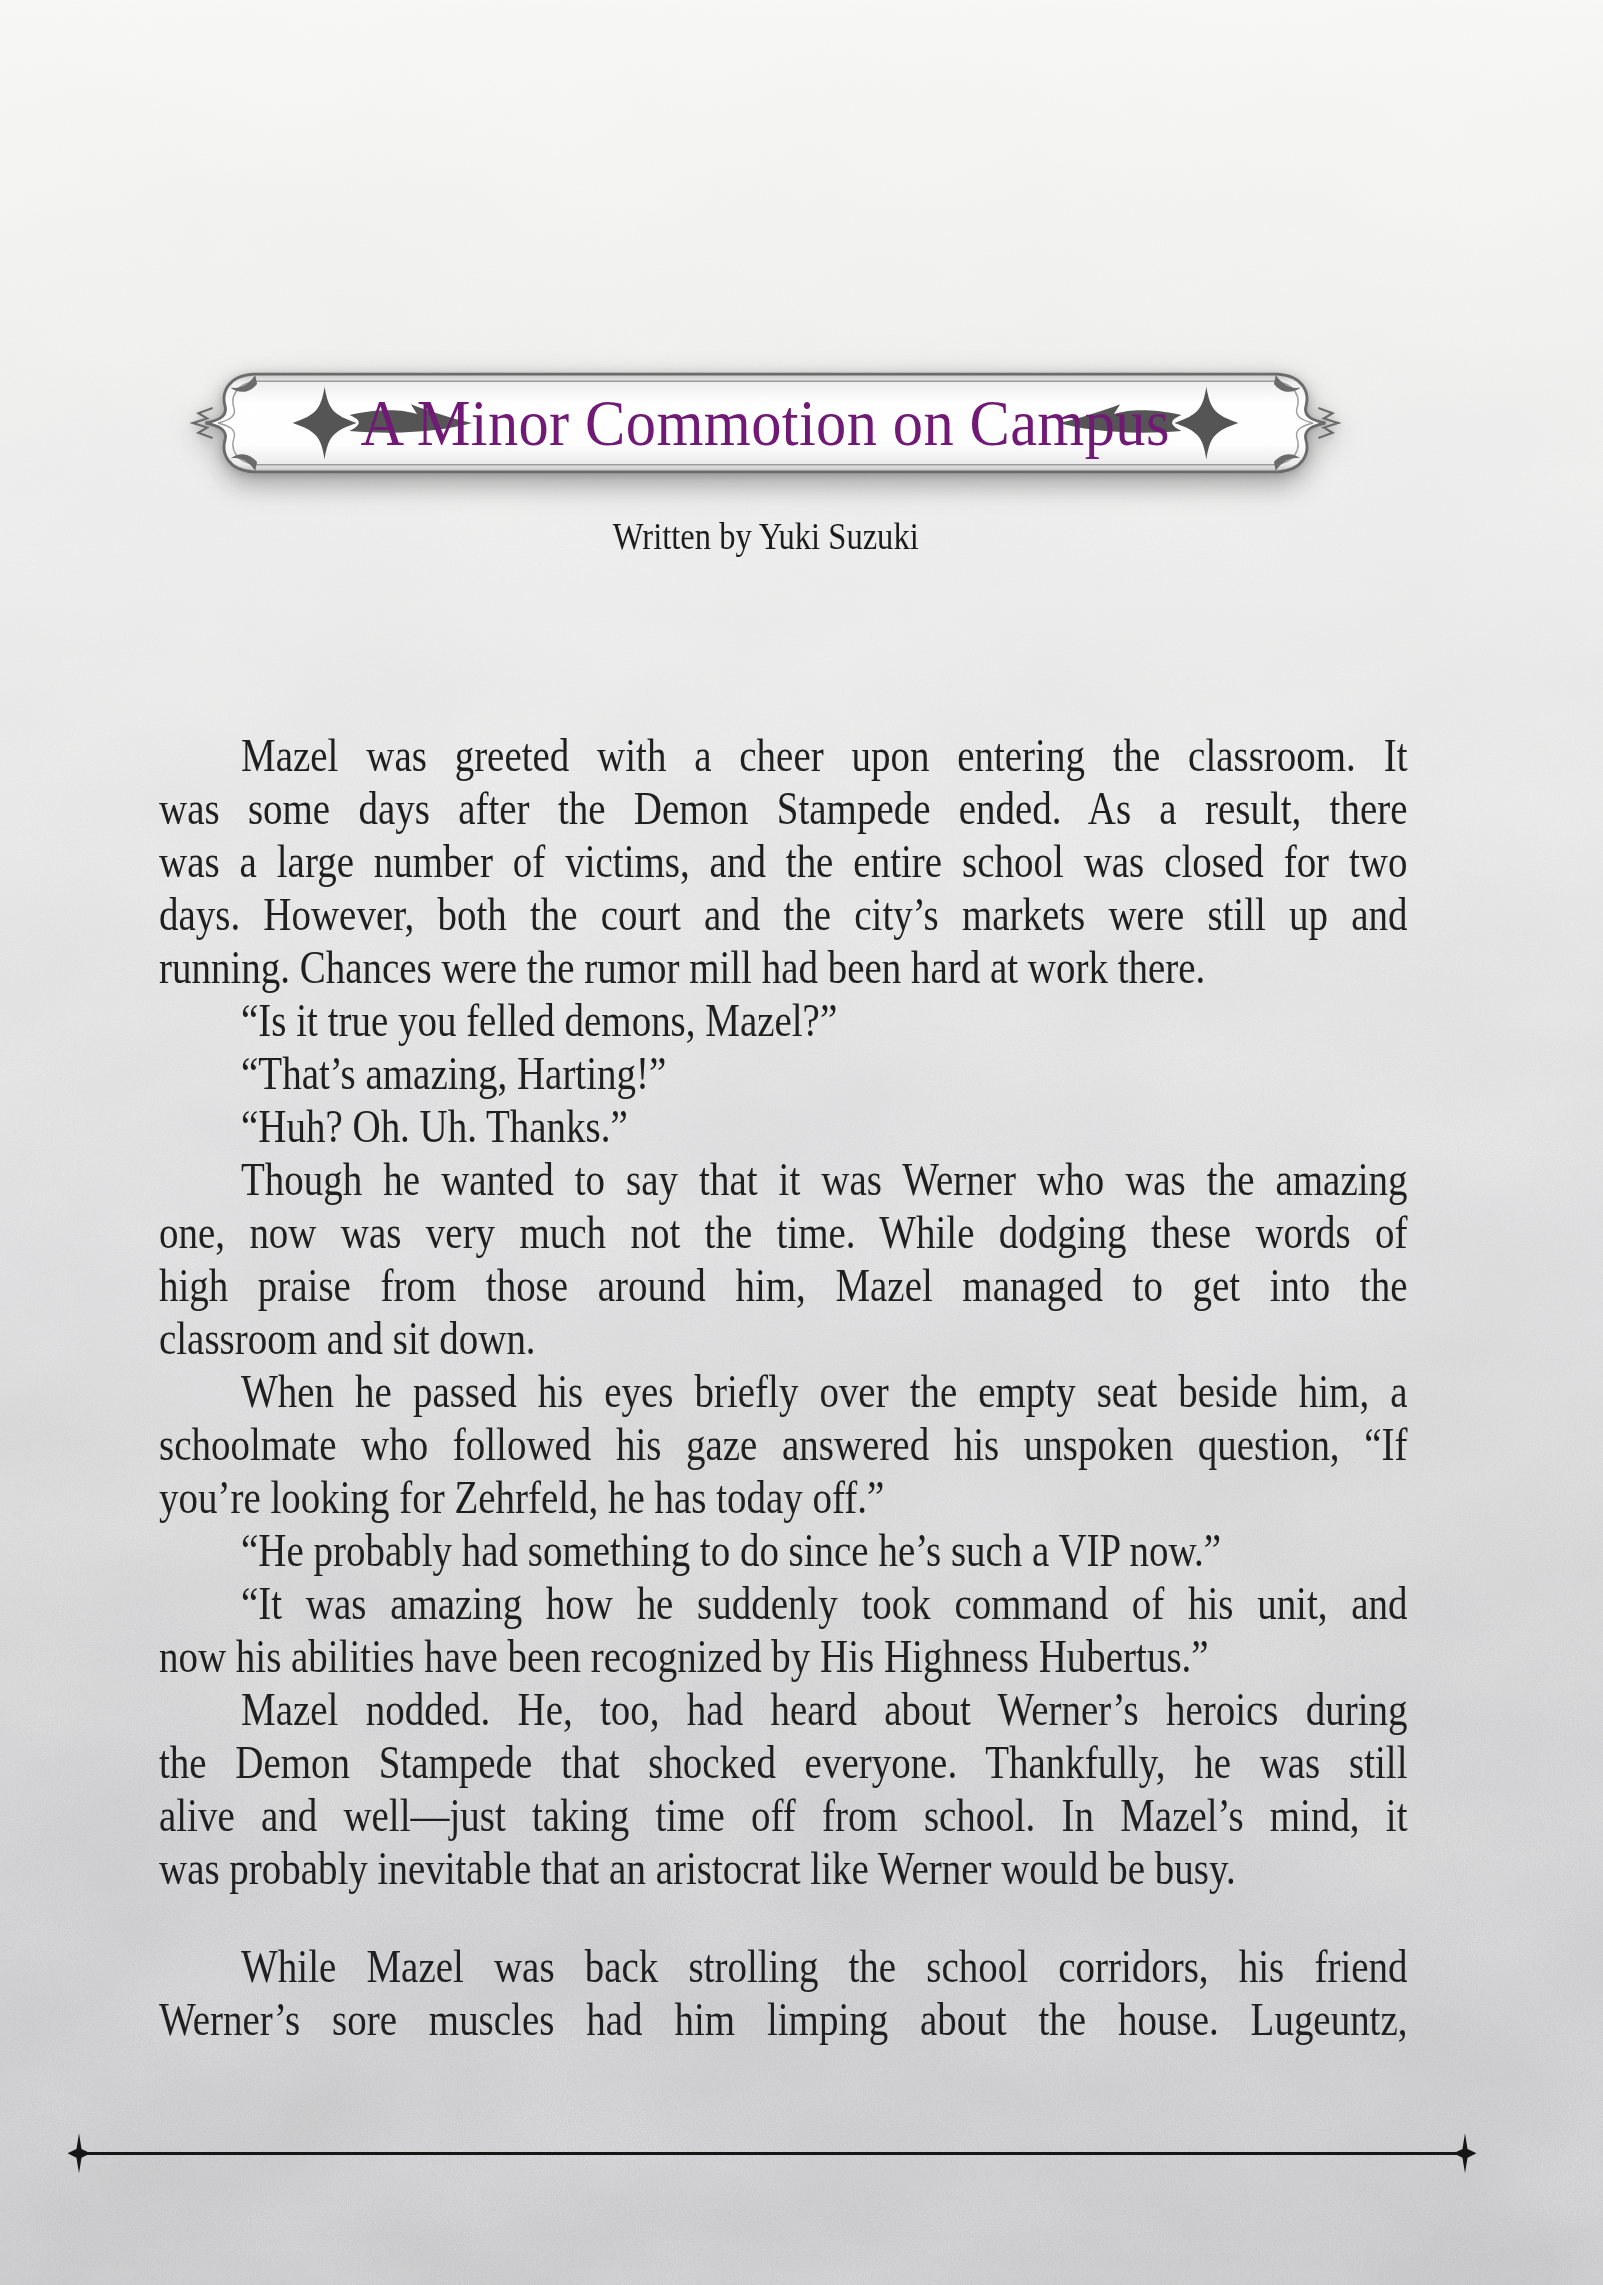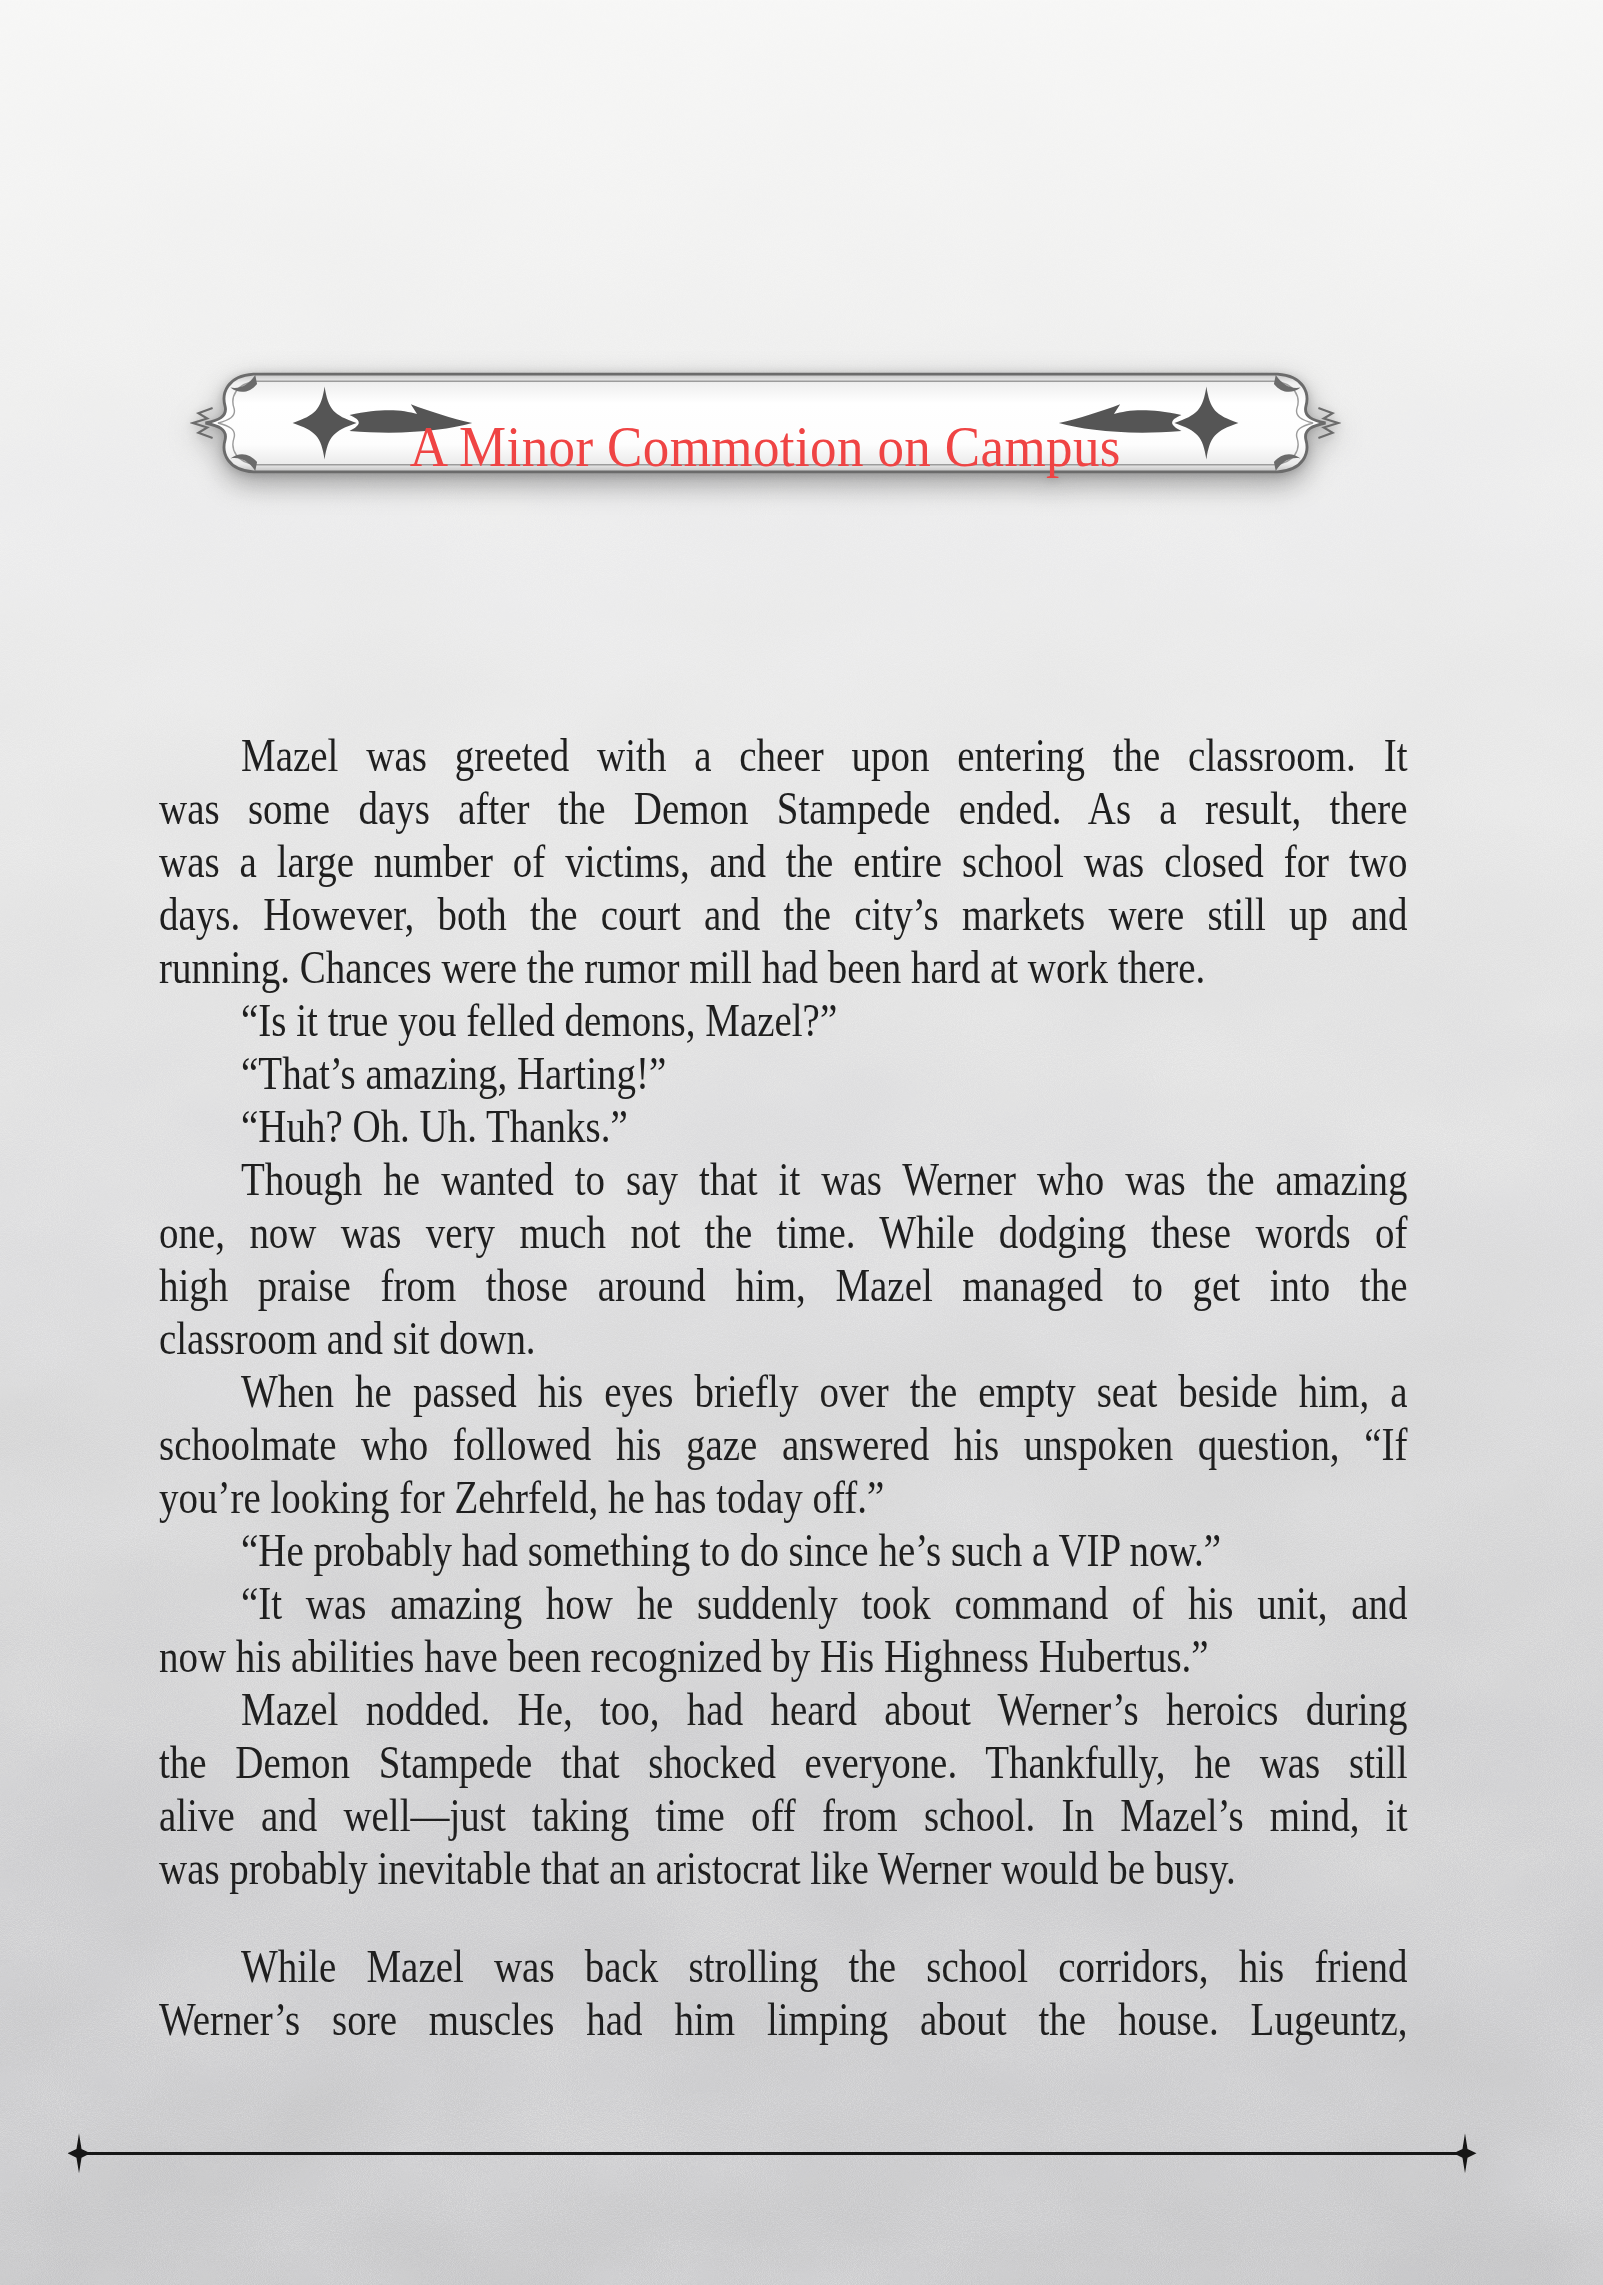--- a/index.html
+++ b/index.html
@@ -13,22 +13,22 @@
   .texture{position:absolute;left:0;top:0;z-index:0;pointer-events:none;}
 
   
   .banner-wrap{
     position:absolute;left:190px;top:367px;width:1151px;height:112px;z-index:2;
     filter:drop-shadow(0 10.7px 14.3px rgba(0,0,0,.30)) drop-shadow(0 2.7px 4.5px rgba(0,0,0,.18));
   }
   .banner-wrap svg{position:absolute;left:0;top:0;}
   .chapter-title{
     position:absolute;left:0;top:0;width:100%;height:112px;
-    display:flex;align-items:flex-end;justify-content:center;
-    font-size:57px;color:#ef4444;letter-spacing:0.4px;white-space:nowrap;
+    display:flex;align-items:center;justify-content:center;
+    font-size:65px;color:#701a75;letter-spacing:0.4px;white-space:nowrap;
   }
   .chapter-title .squeeze{display:inline-block;transform:scaleX(.93);transform-origin:center;}
 
   
   .byline{
     position:absolute;left:190px;top:515px;width:1151px;z-index:2;
     text-align:center;font-size:37px;line-height:43px;color:#1c1c1c;white-space:nowrap;
   }
   .byline .squeeze{display:inline-block;transform:scaleX(.88);transform-origin:center;}
 
@@ -133,20 +133,23 @@
       <g fill="#555555" transform="translate(1292,0) scale(-1,1)">
         <path d="M150,22 C154,48 160,54 186,63 C160,72 154,78 150,104 C146,78 140,72 114,63 C140,54 146,48 150,22 Z"></path>
         <path d="M178,54 C215,46 238,48 254,53 L247,42 C268,50 293,58 316,63 C286,71 240,77 178,72 C192,65 192,60 178,54 Z"></path>
       </g>
     </svg>
     <div class="chapter-title">
       <span class="squeeze">A Minor Commotion on Campus</span>
     </div>
   </div>
 
+  <div class="byline">
+    <span class="squeeze">Written by Yuki Suzuki</span>
+  </div>
 
   <div class="body-text">
       <div class="para">
         <div class="line indent just">Mazel was greeted with a cheer upon entering the classroom. It</div>
         <div class="line just">was some days after the Demon Stampede ended. As a result, there</div>
         <div class="line just">was a large number of victims, and the entire school was closed for two</div>
         <div class="line just">days. However, both the court and the city’s markets were still up and</div>
         <div class="line">running. Chances were the rumor mill had been hard at work there.</div>
       </div>
       <div class="para">

